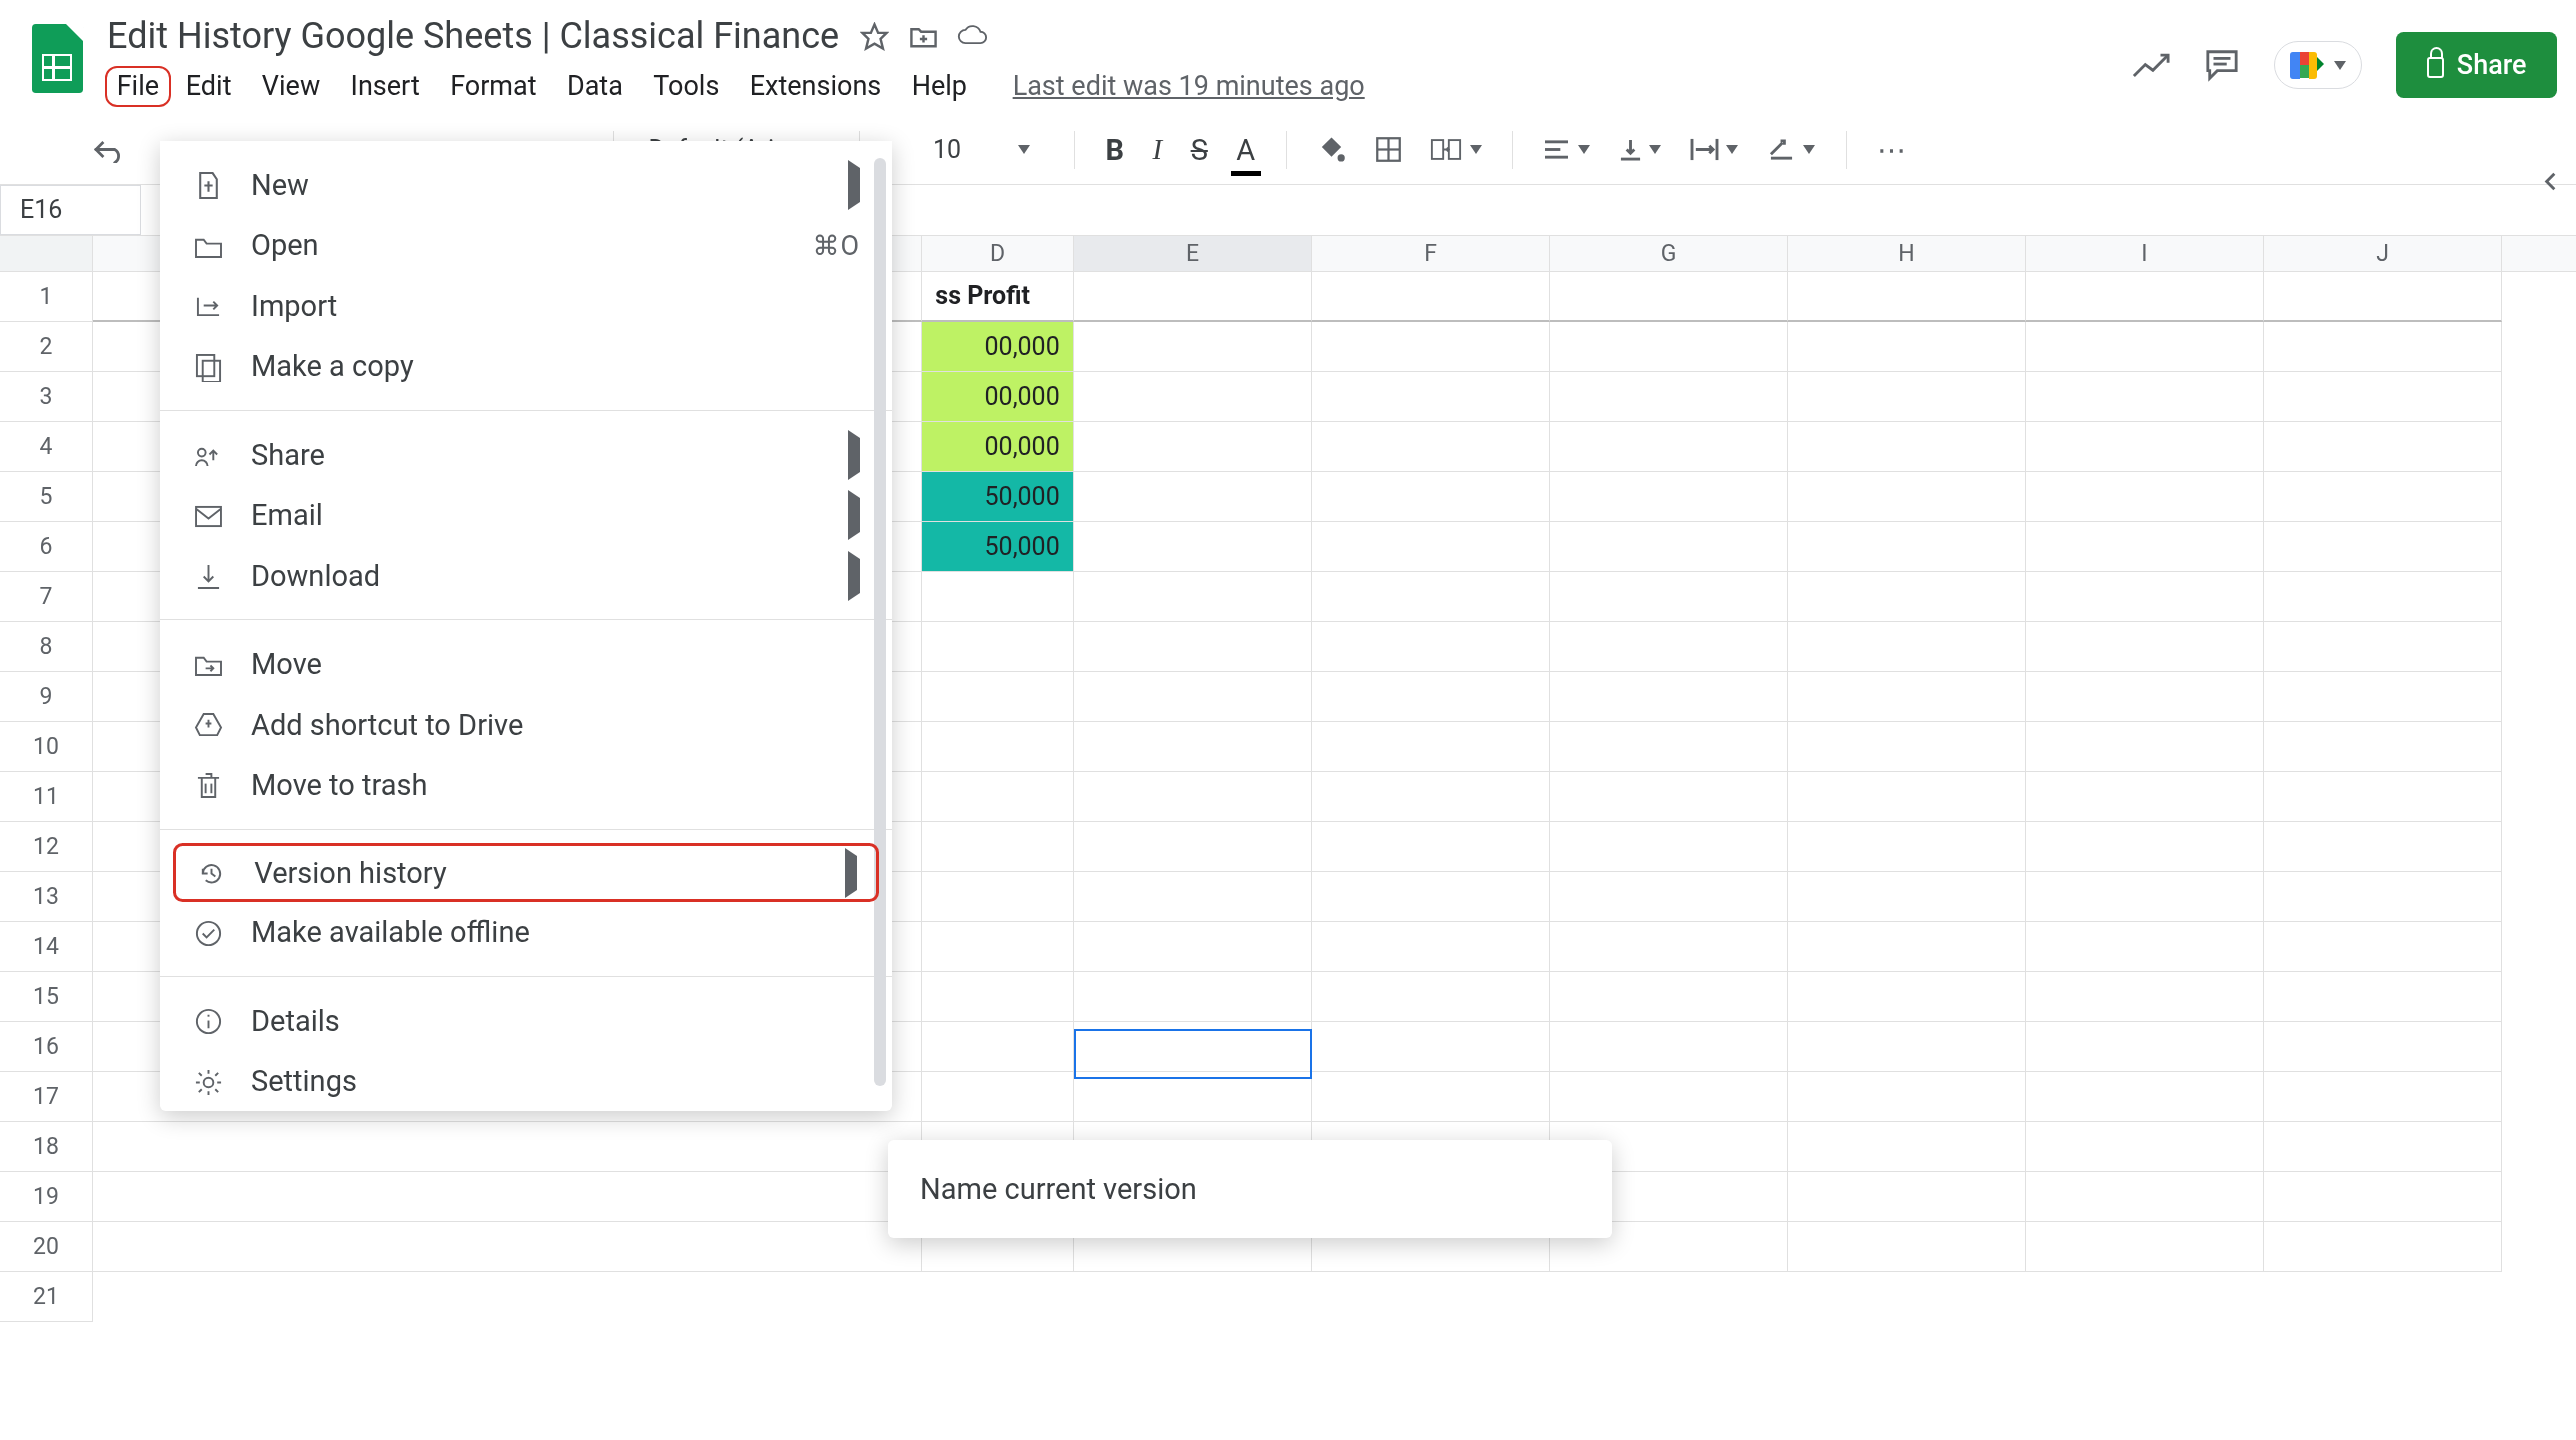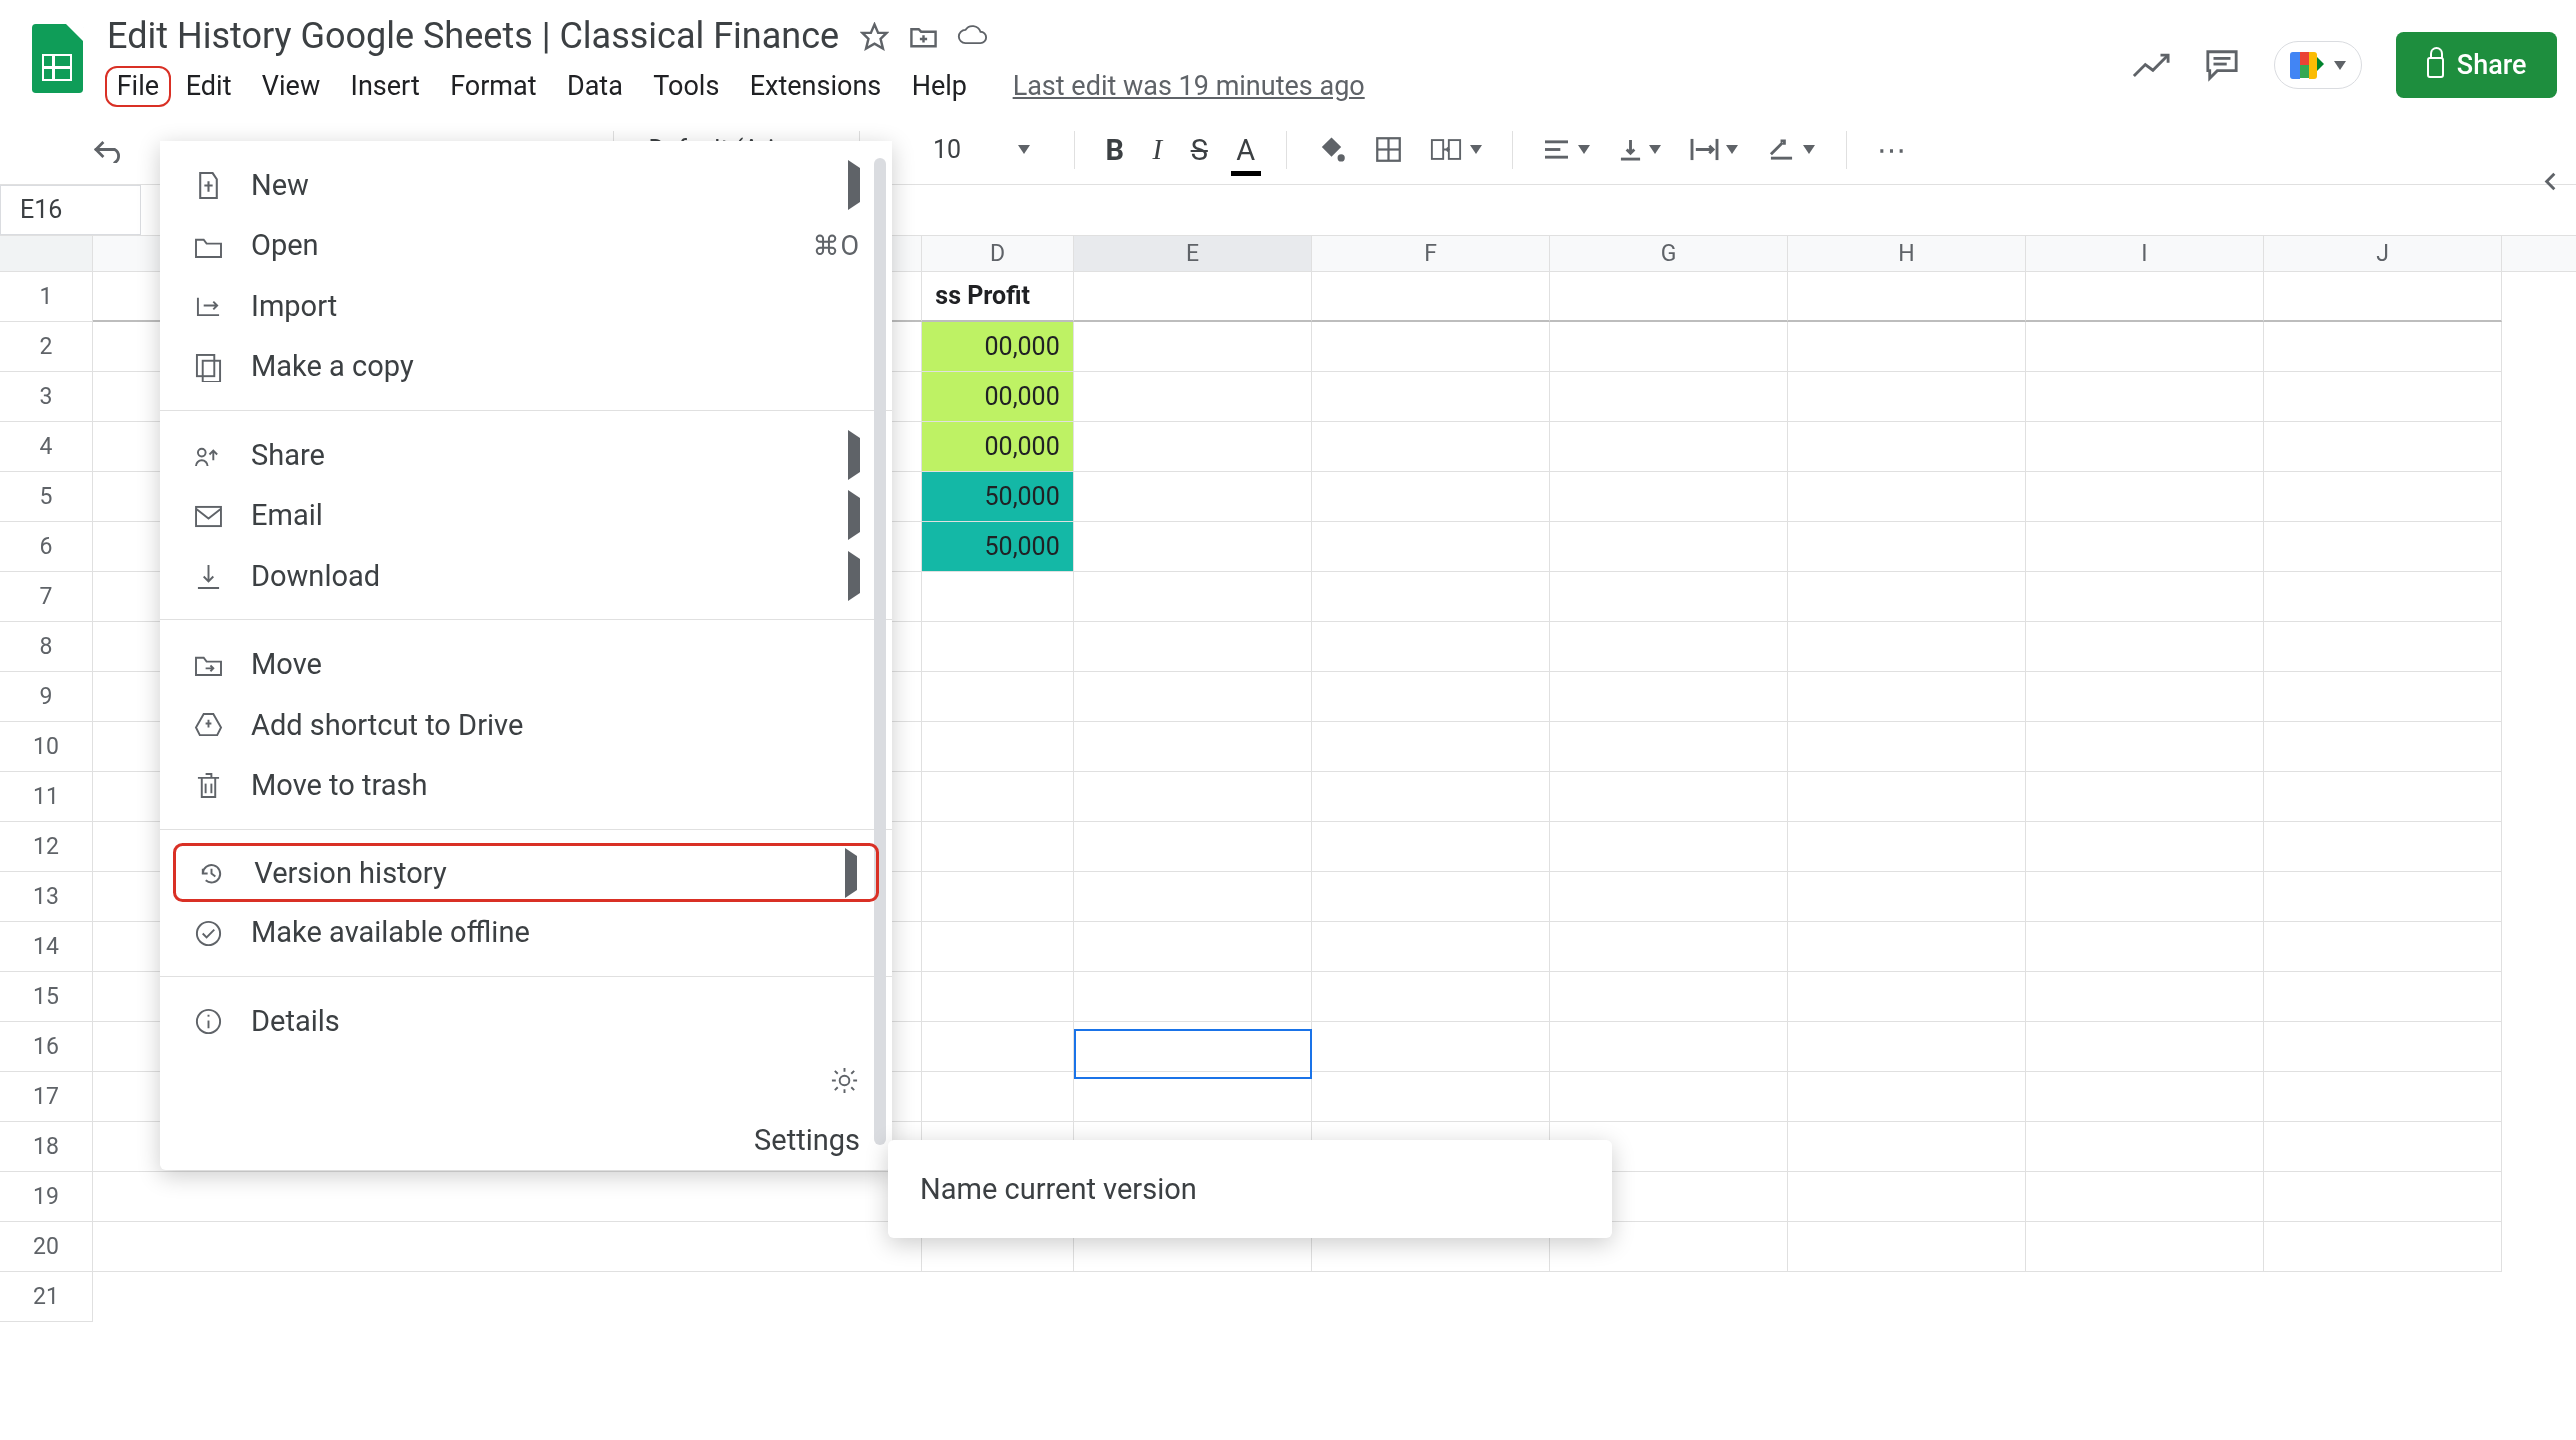--- a/index.html
+++ b/index.html
@@ -711,21 +711,21 @@
   <div class="fm-item">
     <span class="fm-icon">
         <svg width="29" height="29" viewBox="0 0 30 30" fill="none" stroke="#5f6368" stroke-width="2">
           <circle cx="15" cy="15" r="12"></circle>
           <line x1="15" y1="8" x2="15" y2="10"></line>
           <line x1="15" y1="14" x2="15" y2="22"></line>
         </svg>
       </span>
     <span>Details</span>
   </div>
-  <div class="fm-item" style="padding-bottom:0;flex-direction:column;">
+  <div class="fm-item" style="padding-bottom:0;">
     <span class="fm-icon">
         <svg width="29" height="29" viewBox="0 0 30 30" fill="none" stroke="#5f6368" stroke-width="2">
           <circle cx="15" cy="15" r="5"></circle>
           <path d="M15 2 v4 M15 24 v4 M2 15 h4 M24 15 h4 M5 5 l3 3 M22 22 l3 3 M25 5 l-3 3 M8 22 l-3 3"></path>
         </svg>
       </span>
     <span>Settings</span>
   </div>
 </div>
 

